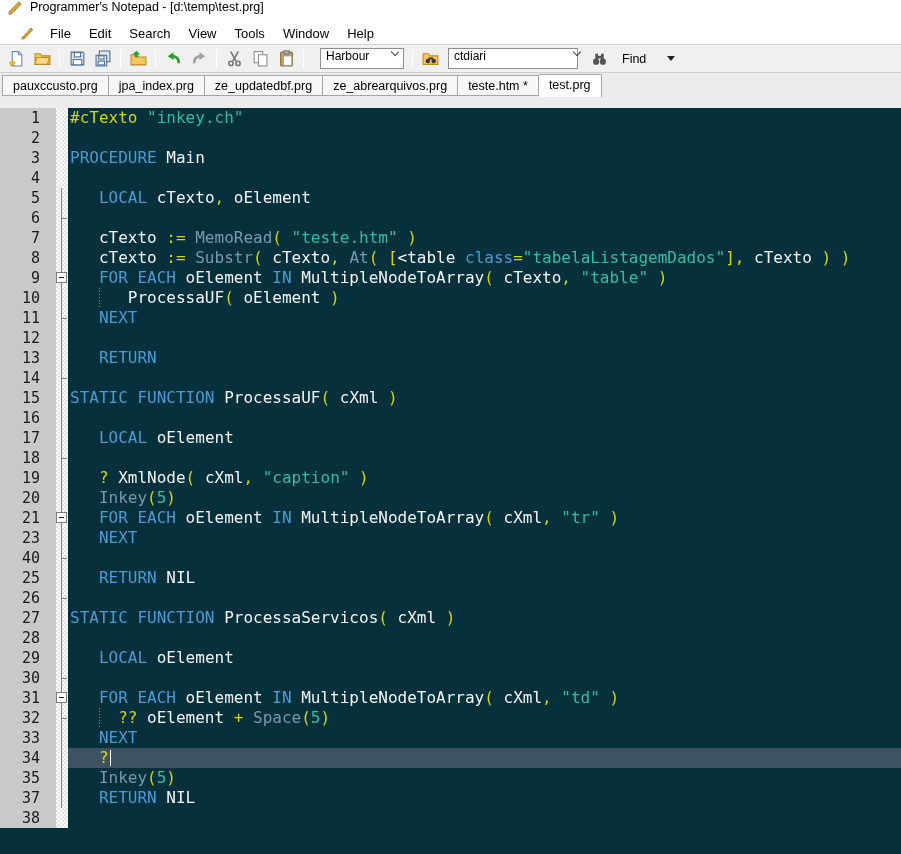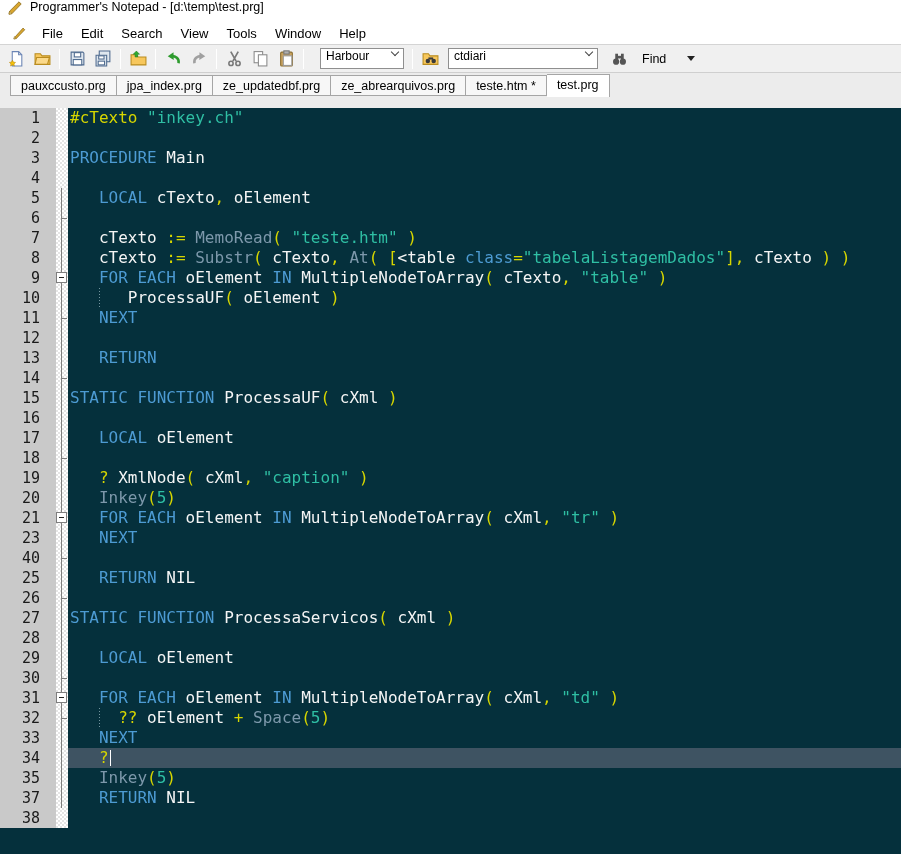--- a/index.html
+++ b/index.html
@@ -9,42 +9,42 @@
   }
   *{box-sizing:border-box}
   html,body{margin:0;padding:0}
   body{width:901px;height:854px;overflow:hidden;background:#fff;
        font-family:"Liberation Sans",sans-serif;-webkit-font-smoothing:antialiased}
   
   .titlebar{height:22px;display:flex;align-items:flex-start;gap:7px;padding-left:7px;
             background:#fff;font-size:12.5px;color:#000}
   
   .menubar{height:22px;display:flex;align-items:center;background:#fff;
-           font-size:13px;padding-left:12px;gap:0}
+           font-size:13px;padding-left:20px;gap:0}
   .menubar .doc-ic{margin-right:6px;display:flex;align-items:center}
   .mi{padding:2px 9px;color:#000;cursor:default}
   
   .toolbar{height:28px;background:#f0f0f0;border-top:1px solid #d4d4d4;
            display:flex;align-items:center;padding-left:3px}
   .tbtn{width:26px;height:24px;display:flex;align-items:center;justify-content:center;flex:none}
   .tsep{width:1px;height:20px;background:#cfcfcf;border-right:1px solid #fff;margin:0 4px;flex:none}
   .combo{height:21px;background:#fff;border:1px solid #8f8f8f;display:flex;align-items:flex-start;
          font-size:12px;padding:0 5px;color:#000;flex:none}
   .combo .chev{width:6px;height:6px;border-right:1.4px solid #444;border-bottom:1.4px solid #444;
                transform:rotate(45deg);margin-left:auto;margin-bottom:3px;flex:none}
   .scheme{width:84px;margin-left:12px}
-  .searchbox{width:150px;margin-left:5px}
+  .searchbox{width:130px;margin-left:5px}
   .searchbox input{border:0;outline:0;font-size:12px;width:120px;padding:0;
                    font-family:"Liberation Sans",sans-serif;background:transparent}
   .findwrap{display:flex;align-items:center;margin-left:10px;gap:12px;font-size:12.5px;color:#000}
   .dd-arrow{width:0;height:0;border-left:4px solid transparent;border-right:4px solid transparent;
             border-top:5px solid #222;margin-left:9px}
   
   .tabbar{height:36px;background:#ececec;border-top:1px solid #cfcfcf;
-          display:flex;align-items:flex-start;padding-left:10px}
+          display:flex;align-items:flex-start;padding-left:2px}
   .tab{margin-top:2px;height:21px;border:1px solid #a5a5a5;border-left:none;background:#f7f7f7;
        font-size:12.5px;padding:3px 10px;color:#000;white-space:pre;flex:none}
   .tab:first-child{border-left:1px solid #a5a5a5}
   .tab.active{background:#fff;margin-top:1px;height:23px;border-bottom:none}
   
   .editor{height:758px;background:var(--editor-bg);overflow:hidden;
           font-family:"DejaVu Sans Mono",monospace}
   .row{display:flex;height:20px;flex:none}
   .gut{width:56px;flex:none;background:var(--gutter-bg);color:var(--gutter-fg);
        font-size:15px;line-height:20px;text-align:right;padding-right:16px}

